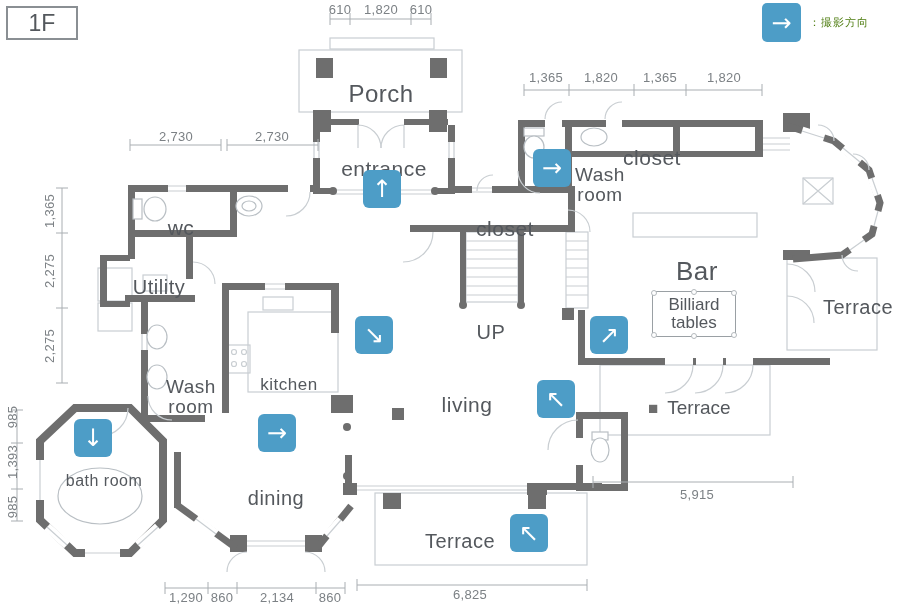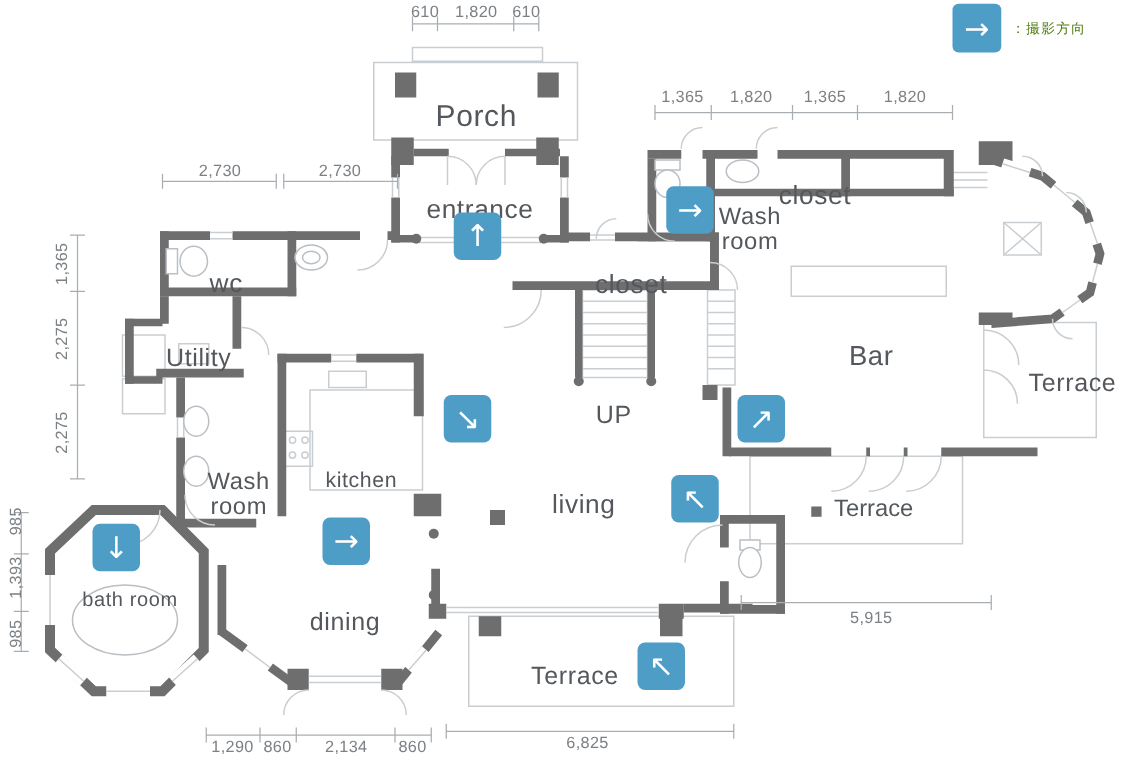--- a/index.html
+++ b/index.html
@@ -234,54 +234,67 @@
     <path d="M524,90 H762 M524,84 V96 M569,84 V96 M634,84 V96 M686,84 V96 M762,84 V96"></path>
     <path d="M130,145 H221 M130,139 V151 M221,139 V151 M227,145 H318 M227,139 V151 M318,139 V151"></path>
     <path d="M62,188 V383 M56,188 H68 M56,233 H68 M56,308 H68 M56,383 H68"></path>
     <path d="M17,410 V521 M11,410 H23 M11,443 H23 M11,489 H23 M11,521 H23"></path>
     <path d="M165,588 H345 M165,582 V594 M208,582 V594 M237,582 V594 M316,582 V594 M345,582 V594"></path>
     <path d="M357,585 H587 M357,579 V591 M587,579 V591"></path>
     <path d="M593,482 H793 M593,476 V488 M793,476 V488"></path>
   </g>
 </svg>
 
+<div class="floor-badge">
+  <span>1F</span>
+</div>
 <div class="legend">
   <span class="cam">
         <span>→</span>
       </span>
   <span class="legend-text">：撮影方向</span>
 </div>
 
 <div class="lbl" style="left:381px;top:78px;font-size:24px">Porch</div>
 <div class="lbl" style="left:384px;top:152px;font-size:21px">entrance</div>
 <div class="lbl" style="left:505px;top:212px;font-size:21px">closet</div>
 <div class="lbl two-line" style="left:600px;top:168px;font-size:19px">
   <span>Wash</span>
       <span>room</span>
 </div>
 <div class="lbl" style="left:652px;top:141px;font-size:21px">closet</div>
-<div class="lbl" style="left:697px;top:269px;font-size:22px">Bar</div>
+<div class="lbl" style="left:697px;top:255px;font-size:26px">Bar</div>
 <div class="lbl" style="left:858px;top:291px;font-size:20px">Terrace</div>
 <div class="lbl" style="left:181px;top:211px;font-size:21px">wc</div>
 <div class="lbl" style="left:159px;top:271px;font-size:20px">Utility</div>
 <div class="lbl" style="left:491px;top:316px;font-size:20px">UP</div>
 <div class="lbl" style="left:289px;top:368px;font-size:17px">kitchen</div>
 <div class="lbl" style="left:467px;top:388px;font-size:21px">living</div>
 <div class="lbl two-line" style="left:191px;top:380px;font-size:19px">
   <span>Wash</span>
       <span>room</span>
 </div>
 <div class="lbl" style="left:104px;top:465px;font-size:16px">bath room</div>
 <div class="lbl" style="left:276px;top:482px;font-size:20px">dining</div>
 <div class="lbl" style="left:460px;top:525px;font-size:20px">Terrace</div>
 <div class="terrace-mid">
   <span class="sq">■</span>
   <span>Terrace</span>
 </div>
 
+<div class="billiard">
+  <span>Billiard</span>
+      <span>tables</span>
+  <span class="pocket" style="left:-2px;top:-2px"></span>
+  <span class="pocket" style="right:-2px;top:-2px"></span>
+  <span class="pocket" style="left:-2px;bottom:-2px"></span>
+  <span class="pocket" style="right:-2px;bottom:-2px"></span>
+  <span class="pocket" style="left:38px;top:-3px"></span>
+  <span class="pocket" style="left:38px;bottom:-3px"></span>
+</div>
 
 <div class="dim" style="left:340px;top:9px">610</div>
 <div class="dim" style="left:381px;top:9px">1,820</div>
 <div class="dim" style="left:421px;top:9px">610</div>
 <div class="dim" style="left:546px;top:77px">1,365</div>
 <div class="dim" style="left:601px;top:77px">1,820</div>
 <div class="dim" style="left:660px;top:77px">1,365</div>
 <div class="dim" style="left:724px;top:77px">1,820</div>
 <div class="dim" style="left:176px;top:136px">2,730</div>
 <div class="dim" style="left:272px;top:136px">2,730</div>

